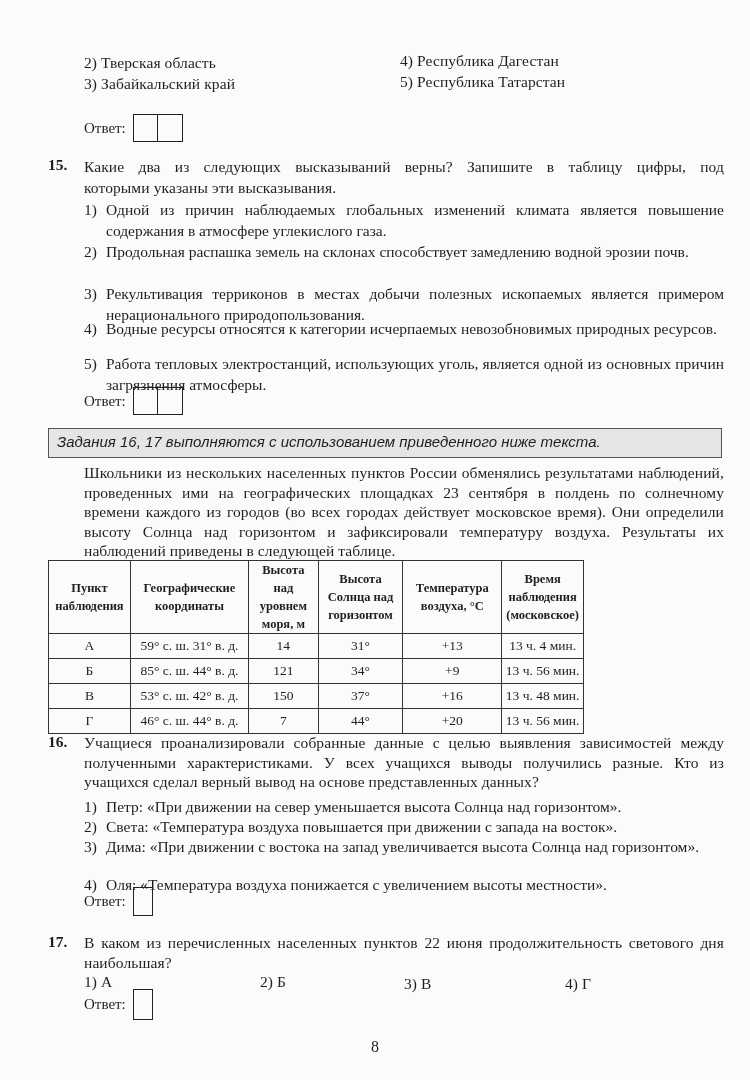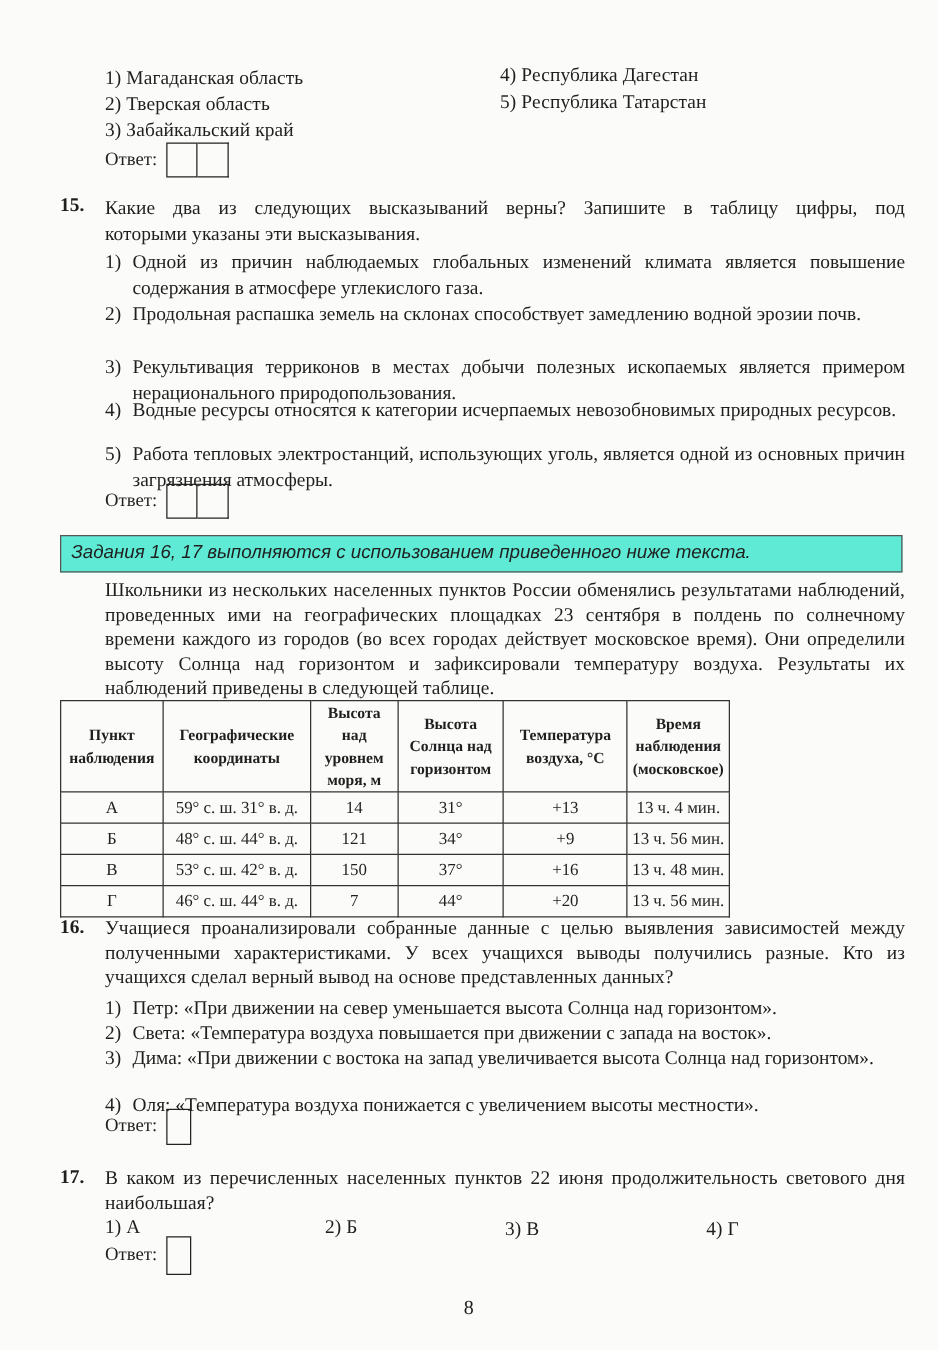--- a/index.html
+++ b/index.html
@@ -14,40 +14,39 @@
   .just { text-align: justify; text-align-last: justify; }
   .item { position: absolute; left: 84px; width: 640px; font-size: 15.5px; line-height: 21px; }
   .item .n { position: absolute; left: 0; top: 0; }
   .item .t { margin-left: 22px; display: block; text-align: justify; }
   .answer { position: absolute; left: 84px; font-size: 15px; display: flex; align-items: center; }
   .answer .box { border: 1.5px solid #222; width: 25px; height: 28px; box-sizing: border-box; }
   .answer .box + .box { border-left: none; }
   .answer .lbl { margin-right: 7px; }
   .note {
     position: absolute; left: 48px; top: 428px; width: 674px; height: 30px; box-sizing: border-box;
-    border: 1.3px solid #555; background: #5eead4;
+    border: 1.3px solid #555; background: #e5e5e5;
     font-family: "Liberation Sans", "DejaVu Sans", sans-serif; font-style: italic; font-size: 15px;
     padding: 4px 8px;
   }
   table.data {
     position: absolute; left: 48px; top: 560px; width: 536px; border-collapse: collapse;
     font-size: 13.5px;
   }
   table.data th, table.data td { border: 1.3px solid #333; text-align: center; }
   table.data th { font-weight: bold; font-size: 12.5px; line-height: 18px; height: 62px; padding: 0 4px; }
   table.data td { height: 24px; padding: 0; }
   .pagenum { position: absolute; left: 0; width: 750px; top: 1038px; text-align: center; font-size: 16px; }
 </style>
 </head>
 <body>
 
 <div class="page">
 
   <div class="abs txt" style="left:84px; top:52px;">
-    <div>1) Магаданская область</div>
     <div>2) Тверская область</div>
     <div>3) Забайкальский край</div>
   </div>
   <div class="abs txt" style="left:400px; top:50px;">
     <div>4) Республика Дагестан</div>
     <div>5) Республика Татарстан</div>
   </div>
   <div class="answer" style="top:114px;">
     <span class="lbl">Ответ:</span>
     <span class="box"></span>
@@ -103,21 +102,21 @@
       <tr>
         <td>А</td>
         <td>59° с. ш. 31° в. д.</td>
         <td>14</td>
         <td>31°</td>
         <td>+13</td>
         <td>13 ч. 4 мин.</td>
       </tr>
       <tr>
         <td>Б</td>
-        <td>48° с. ш. 44° в. д.</td>
+        <td>85° с. ш. 44° в. д.</td>
         <td>121</td>
         <td>34°</td>
         <td>+9</td>
         <td>13 ч. 56 мин.</td>
       </tr>
       <tr>
         <td>В</td>
         <td>53° с. ш. 42° в. д.</td>
         <td>150</td>
         <td>37°</td>

